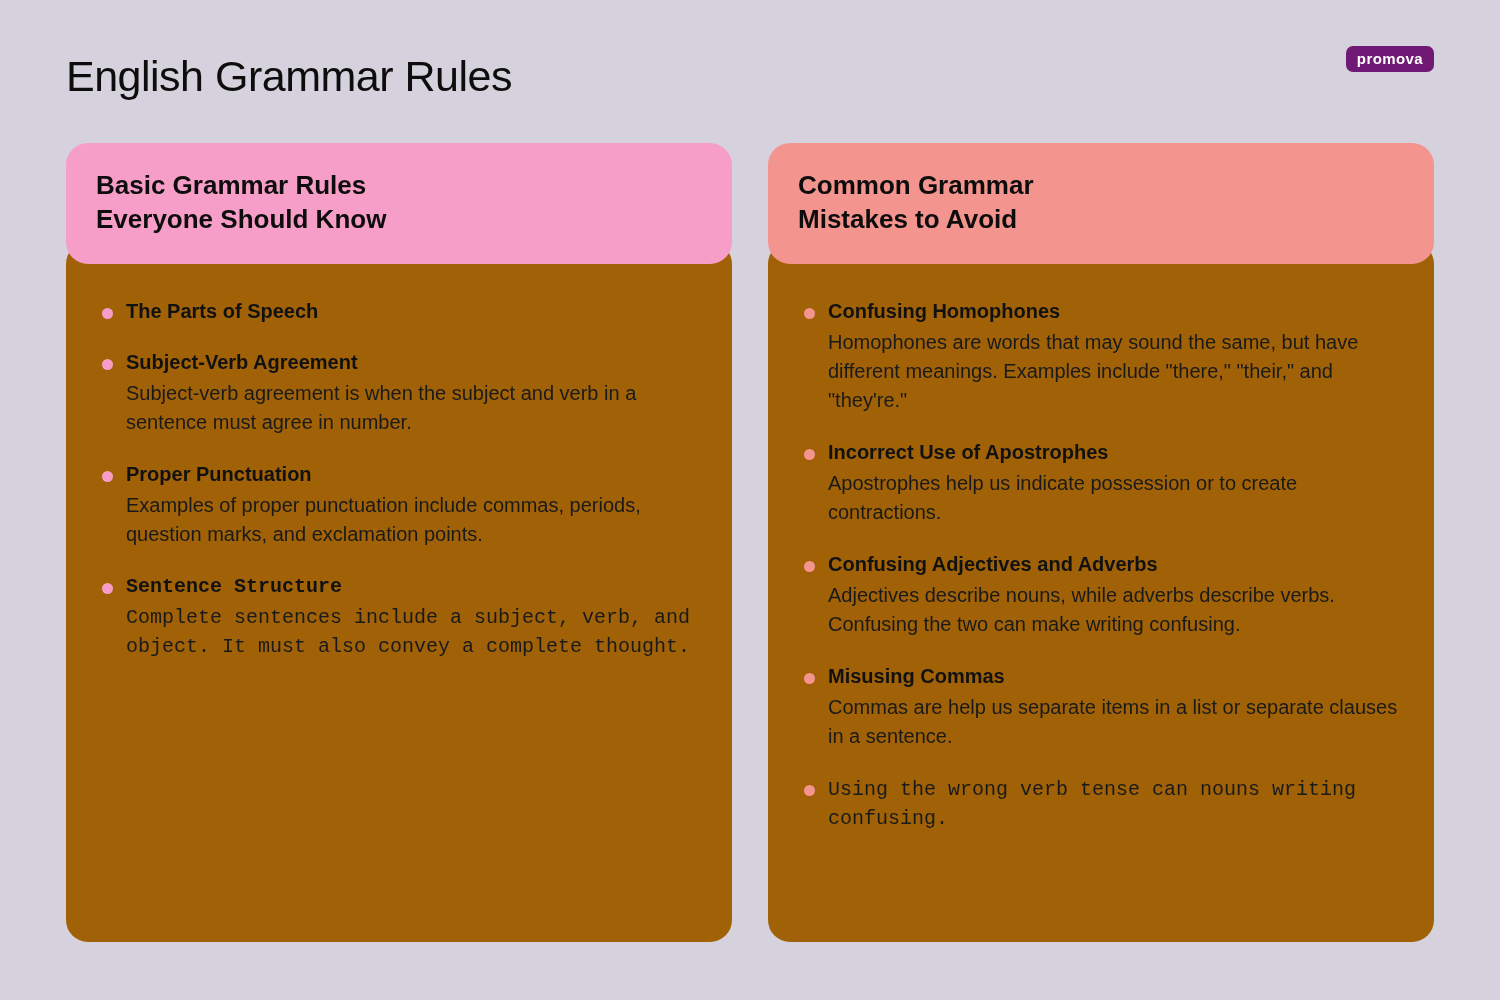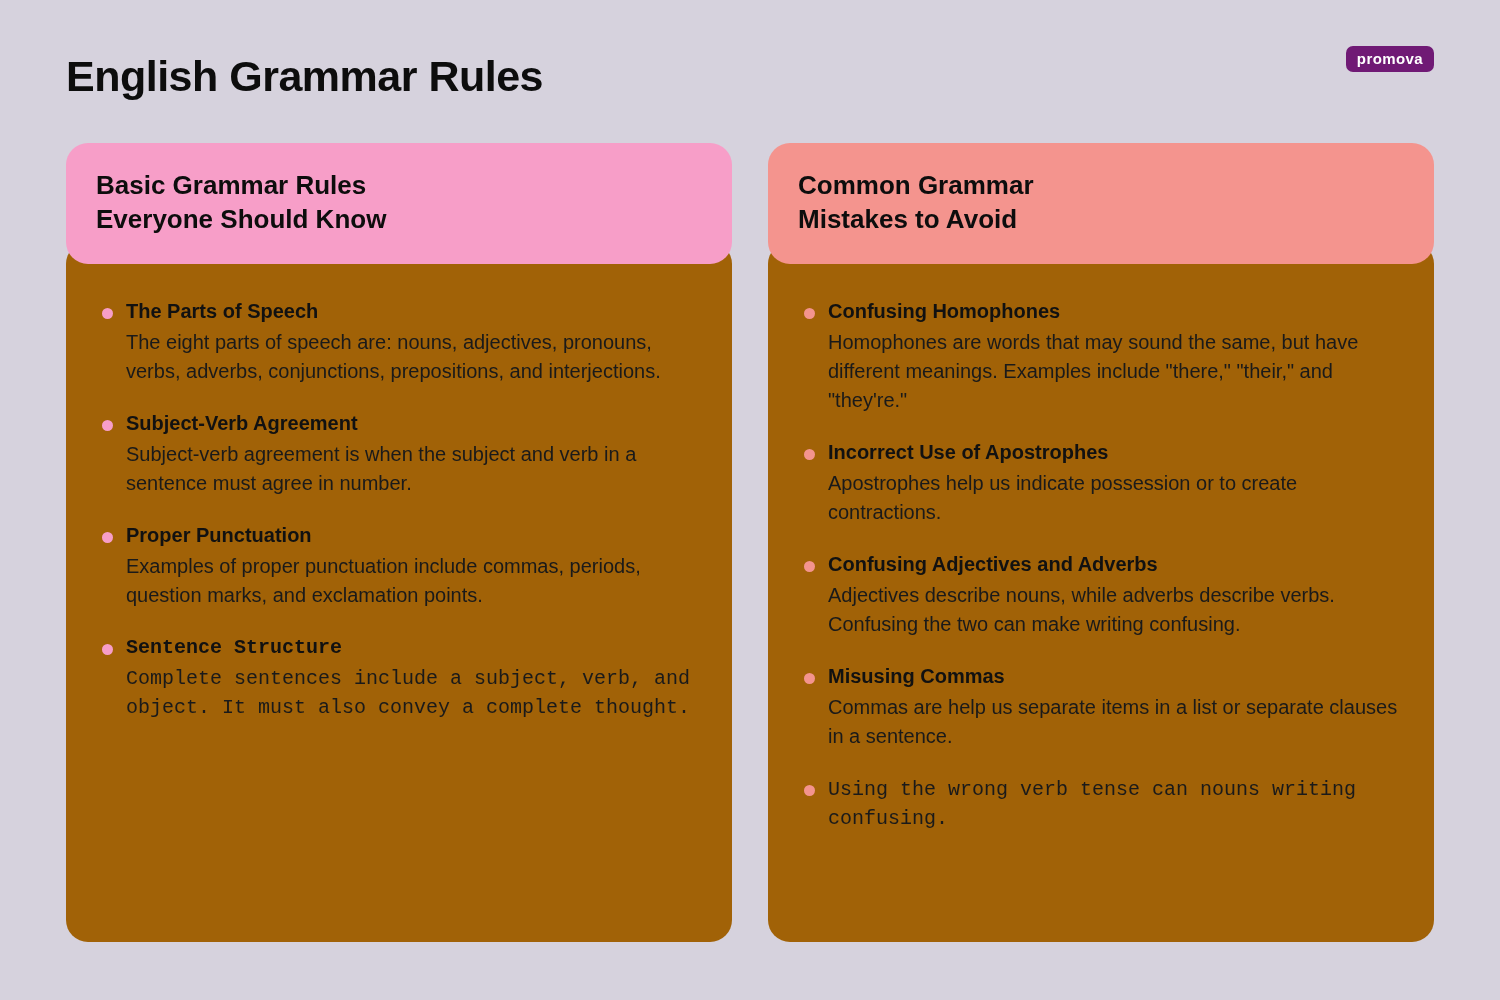--- a/index.html
+++ b/index.html
@@ -19,21 +19,21 @@
     width: 1500px;
     height: 1000px;
     box-sizing: border-box;
     padding: 0 66px;
   }
   .page-title {
     position: absolute;
     left: 66px;
     top: 52px;
     font-size: 43px;
-    font-weight: bold;
+    font-weight: normal;
     letter-spacing: -0.5px;
     color: #0d0d0d;
     margin: 0;
   }
   .brand-logo {
     position: absolute;
     right: 66px;
     top: 46px;
     background: #701a75;
     color: #ffffff;
@@ -120,21 +120,20 @@
 
   <div class="columns">
 
     <div class="column">
       <div class="col-header pink">Basic Grammar Rules<br>Everyone Should Know</div>
       <div class="col-body">
 
         <div class="item">
           <span class="bullet pink"></span>
           <p class="item-title">The Parts of Speech</p>
-          <p class="item-desc">The eight parts of speech are: nouns, adjectives, pronouns, verbs, adverbs, conjunctions, prepositions, and interjections.</p>
         </div>
 
         <div class="item">
           <span class="bullet pink"></span>
           <p class="item-title">Subject-Verb Agreement</p>
           <p class="item-desc">Subject-verb agreement is when the subject and verb in a sentence must agree in number.</p>
         </div>
 
         <div class="item">
           <span class="bullet pink"></span>

